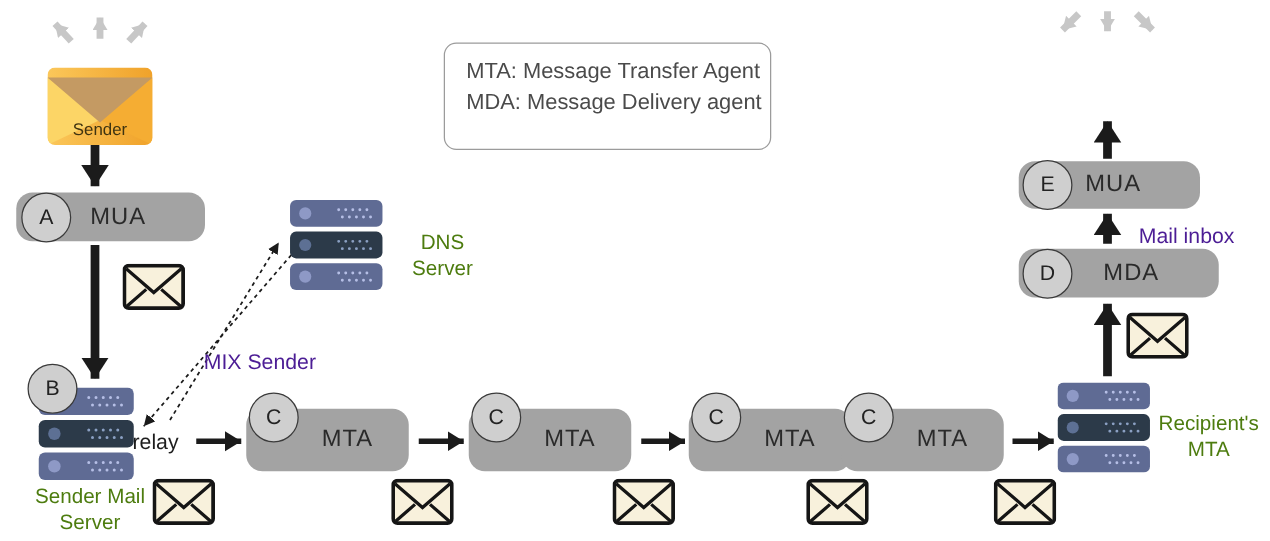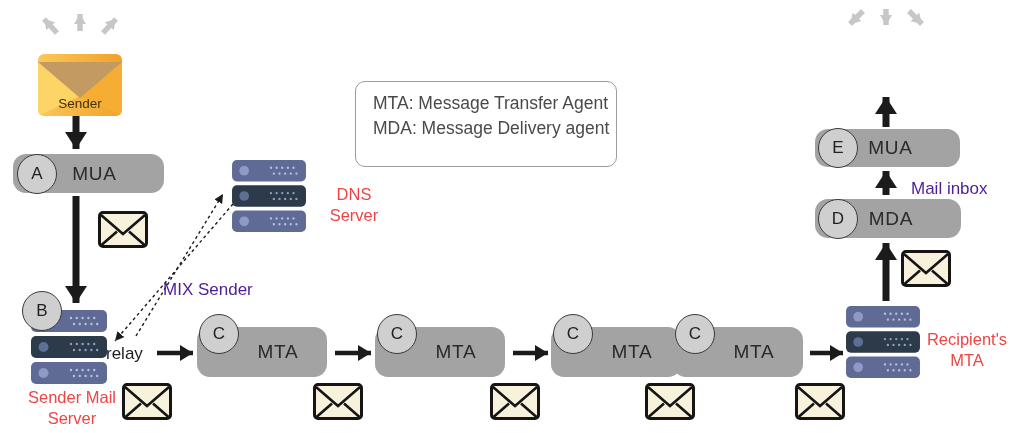--- a/index.html
+++ b/index.html
@@ -8,29 +8,29 @@
   .abs{position:absolute;}
   
   .agent-box{position:absolute;background:#a3a3a3;border-radius:13px;display:flex;
              align-items:center;justify-content:center;color:#2a2a2a;
              font-size:19px;font-weight:500;letter-spacing:.8px;}
   
   .badge{position:absolute;width:40px;height:40px;border-radius:50%;background:#cfcfcf;
          border:1.6px solid #3a3a3a;box-sizing:border-box;display:flex;align-items:center;
          justify-content:center;font-size:17px;color:#222;}
   
-  .cap{position:absolute;font-size:16.5px;line-height:1.25;font-weight:500;color:#ef4444;
+  .cap{position:absolute;font-size:16.5px;line-height:1.25;font-weight:500;color:#4d7c0f;
        text-align:center;}
   .flabel{position:absolute;font-size:17px;font-weight:500;color:#4c1d95;}
   .relay-label{position:absolute;width:60px;top:344px;font-size:17px;
                font-weight:400;color:#1d1d1d;}
   
   .legend{position:absolute;left:355px;top:34px;width:262px;height:86px;box-sizing:border-box;
           border:1.5px solid #9b9b9b;border-radius:10px;padding:9px 0 0 17px;
-          font-size:17.5px;line-height:24.5px;color:#4a4a4a;background:#fff;margin-top:47px;}
+          font-size:17.5px;line-height:24.5px;color:#4a4a4a;background:#fff;}
   
   .bigenv{position:absolute;width:84px;height:62px;margin-top:24px;}
   .bigenv span{position:absolute;left:0;right:0;bottom:5px;text-align:center;
                font-size:13.5px;font-weight:500;color:#3f3410;}
   
   .dots-blue{stroke:#b6bfe6;stroke-width:2.4;stroke-linecap:round;stroke-dasharray:0 5.8;fill:none;}
   .dots-dark{stroke:#8ba0c3;stroke-width:2.4;stroke-linecap:round;stroke-dasharray:0 5.8;fill:none;}
 </style>
 </head>
 <body>
@@ -210,21 +210,21 @@
     </g>
     <g>
       <rect x="0" y="52" width="76" height="22" rx="5" fill="#5f6b94"></rect>
       <circle cx="12.5" cy="63" r="5" fill="#8e99c6"></circle>
       <line x1="40" y1="60" x2="64" y2="60" class="dots-blue"></line>
       <line x1="43" y1="66" x2="67" y2="66" class="dots-blue"></line>
     </g>
   </svg>
   <div class="cap" style="left:919px;top:329px;width:96px">Recipient's MTA</div>
 
-  <div class="agent-box" style="left:815px;top:199px;width:140px;height:39px;padding-left:6px">
+  <div class="agent-box" style="left:815px;top:199px;width:140px;height:39px;padding-left:20px">
     <span>MDA</span>
   </div>
   <div class="badge" style="left:818px;top:199px">
     <span>D</span>
   </div>
   <div class="flabel" style="left:911px;top:179px">Mail inbox</div>
 
   <div class="agent-box" style="left:815px;top:129px;width:139px;height:38px;padding-left:6px">
     <span>MUA</span>
   </div>

